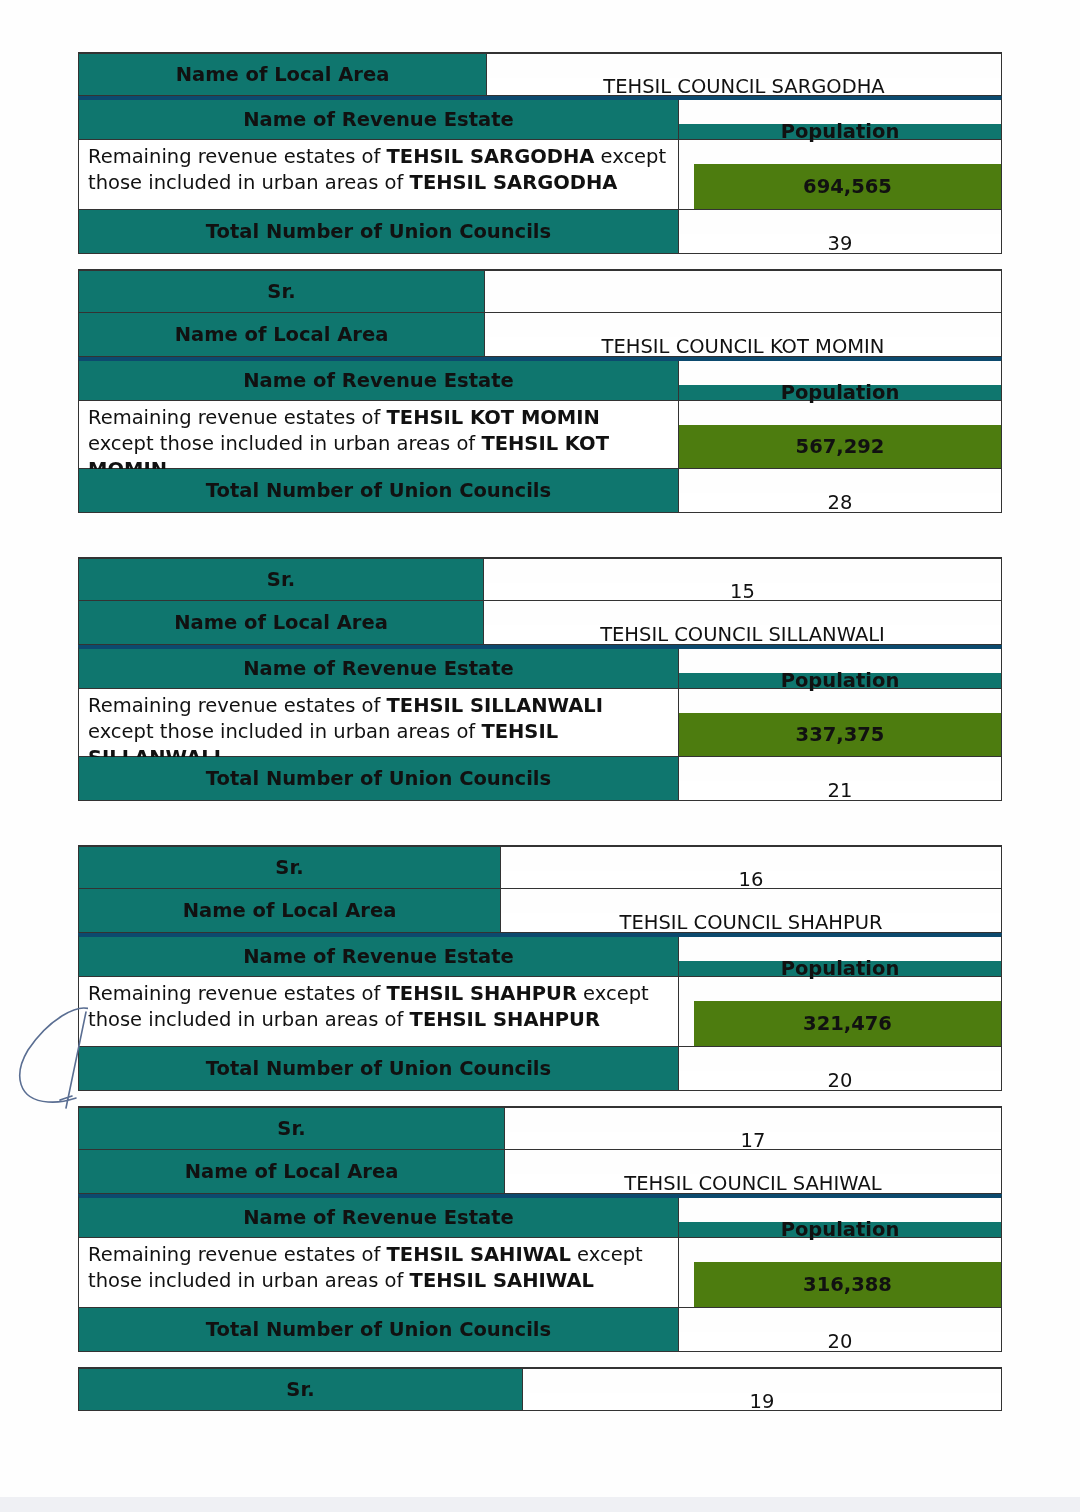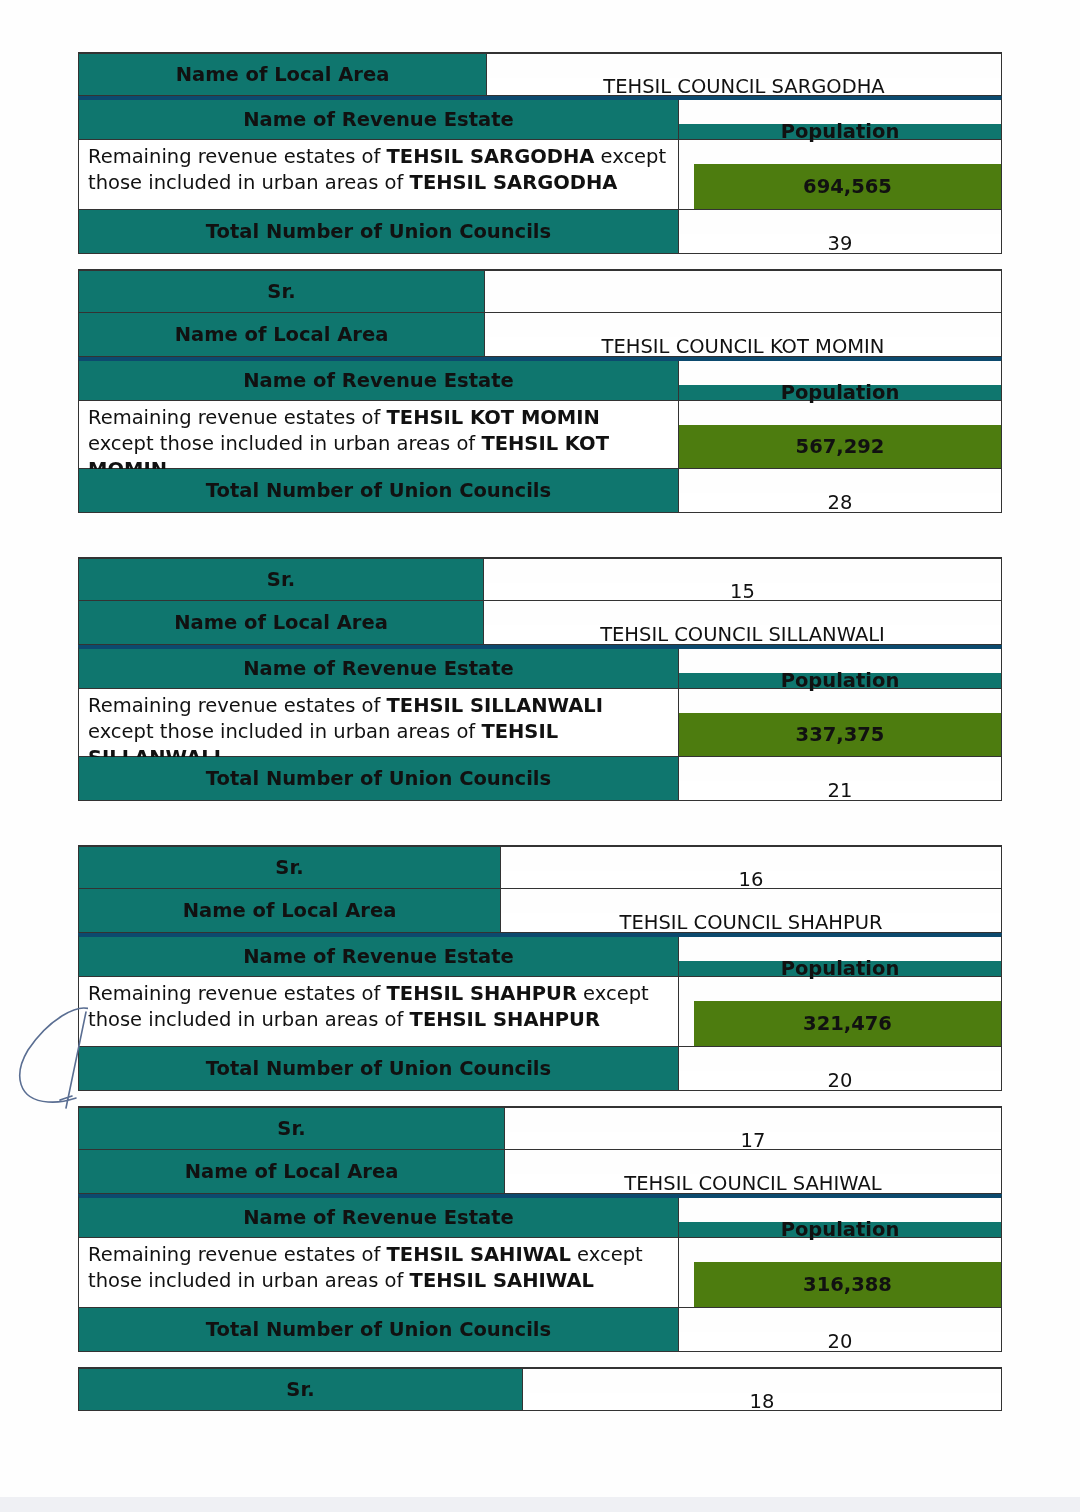--- a/index.html
+++ b/index.html
@@ -134,21 +134,21 @@
   </div>
   <div class="row h44">
     <div class="cell lbl c600">Total Number of Union Councils</div>
     <div class="cell val rest">20</div>
   </div>
 </div>
 
 <div class="blk" style="top:1367px;">
   <div class="row first h44">
     <div class="cell lbl" style="width:444px;flex:0 0 444px;">Sr.</div>
-    <div class="cell val rest">18</div>
+    <div class="cell val rest">19</div>
   </div>
 </div>
 
 <svg class="sig" viewBox="0 0 80 120">
   <path d="M84 10 C70 2 40 20 20 50 C5 75 10 100 40 102 C55 103 62 100 68 98 M78 12 C72 40 66 70 58 108 M52 100 L64 96" fill="none" stroke="#5a6e92" stroke-width="1.6" stroke-linecap="round"></path>
 </svg>
 
 <div class="footer-bar"></div>
 
 </body></html>

